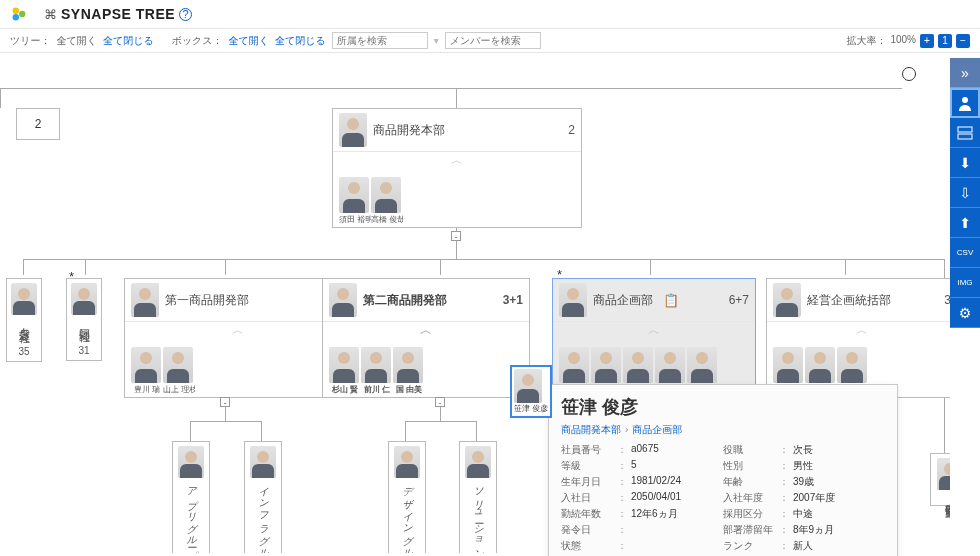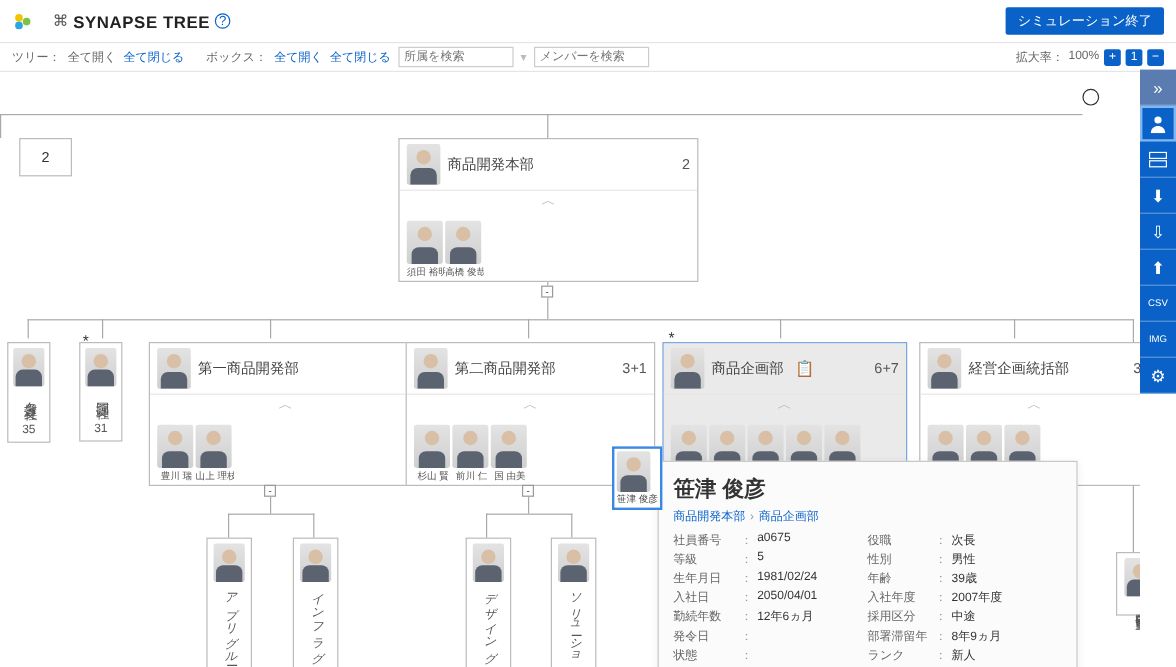--- a/index.html
+++ b/index.html
@@ -90,21 +90,20 @@
 <div class="header">
   <svg class="logo-svg" viewBox="0 0 40 20">
     <circle cx="6" cy="6" r="4" fill="#f2c400"></circle>
       <circle cx="6" cy="14" r="4" fill="#2aa7e0"></circle>
       <circle cx="14" cy="10" r="4" fill="#7fc241"></circle>
   </svg>
   <span class="tree-icon">⌘</span>
   <span class="app-logo">SYNAPSE TREE</span>
   <span class="help-icon">?</span>
   <span class="spacer"></span>
-  <button class="sim-btn">シミュレーション終了</button>
 </div>
 
 <div class="toolbar">
   <span class="lbl">ツリー：</span>
   <span class="lbl">全て開く</span>
   <span class="lnk">全て閉じる</span>
   <span class="lbl" style="margin-left:12px">ボックス：</span>
   <span class="lnk">全て開く</span>
   <span class="lnk">全て閉じる</span>
   <input type="text" placeholder="所属を検索" style="">
@@ -214,21 +213,21 @@
         </div>
     </div>
   </div>
   <div class="conn v" style="left:225px; top:330px; height:16px;"></div>
   <div class="node-dot" style="left:220px; top:344px;">-</div>
   <div class="conn v" style="left:225px; top:354px; height:14px;"></div>
   <div class="conn h" style="left:190px; top:368px; width:72px;"></div>
   <div class="conn v" style="left:190px; top:368px; height:20px;"></div>
   <div class="conn v" style="left:261px; top:368px; height:20px;"></div>
 
-  <div class="org" style="left:338px; top:225px; width:208px;">
+  <div class="org" style="left:322px; top:225px; width:208px;font-weight:bold;">
     <div class="org-head">
       <div class="avatar"></div>
       <span class="org-title">第二商品開発部</span>
       <span class="org-count">3+1</span>
     </div>
     <div class="chevron-row">︿</div>
     <div class="members">
       <div class="member">
           <div class="avatar"></div>
           <div class="nm">杉山 賢</div>

